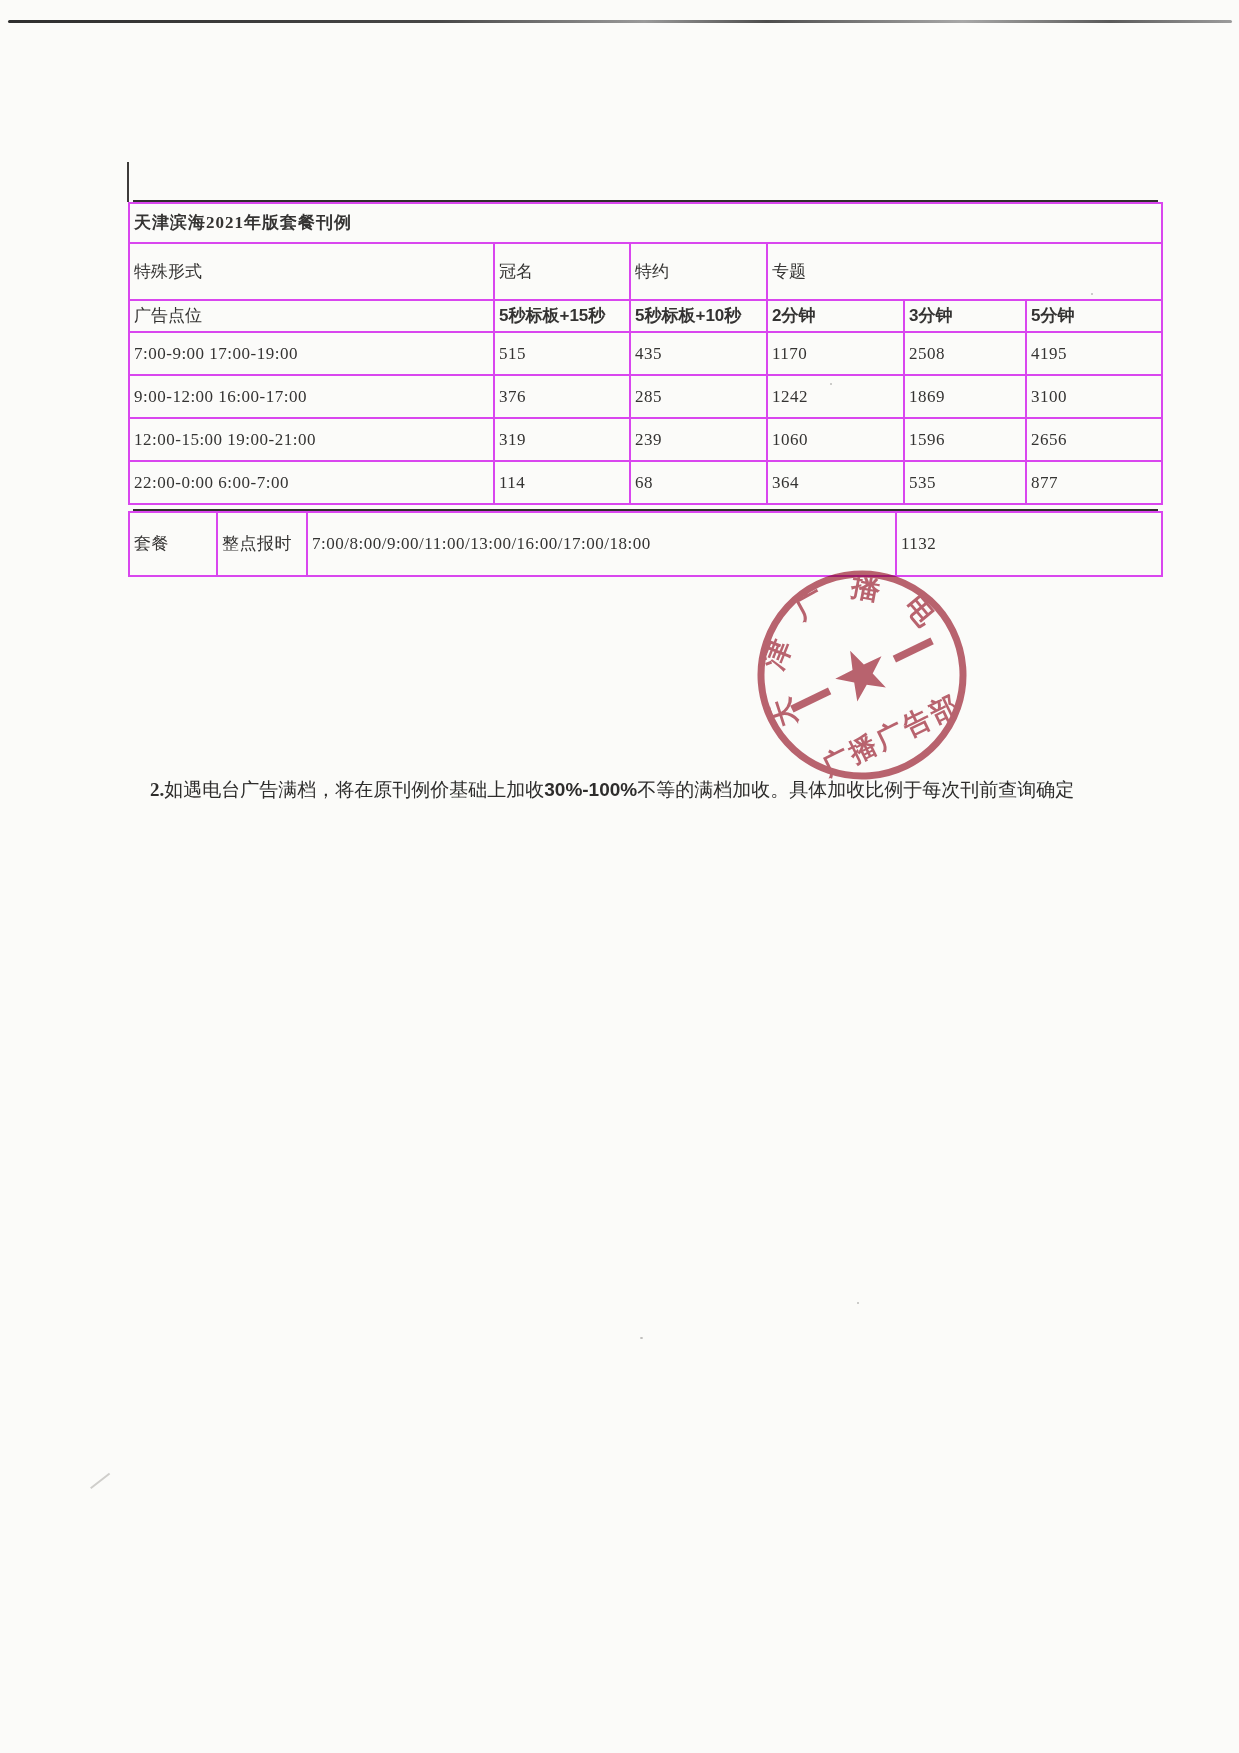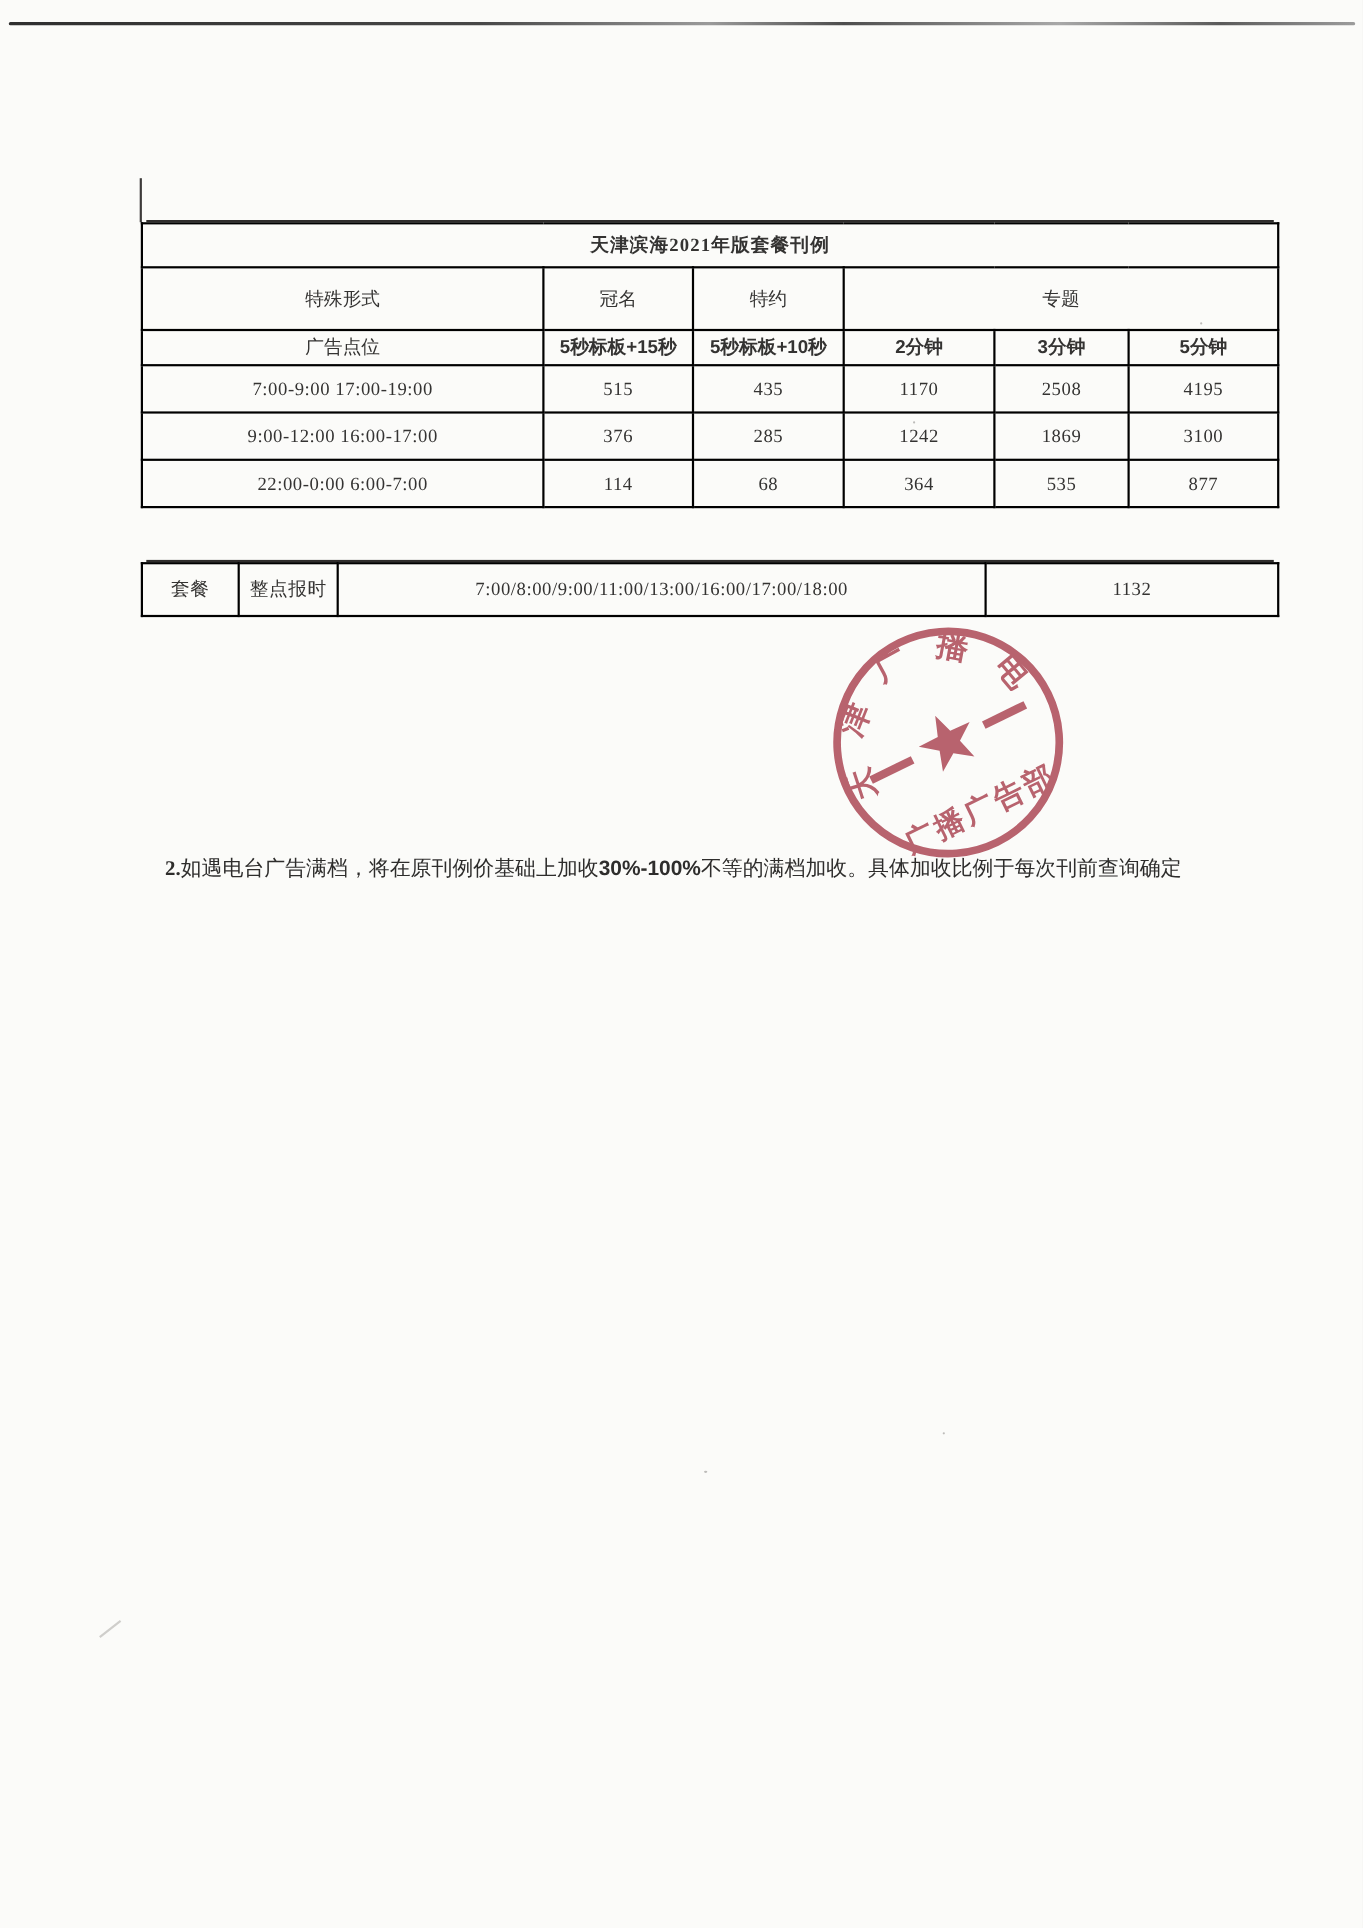--- a/index.html
+++ b/index.html
@@ -27,22 +27,22 @@
   }
   .speck{position:absolute;background:#bdbcba;border-radius:50%;}
   .scratch{position:absolute;width:24px;height:1.5px;background:#cfcecb;transform:rotate(-38deg);}
 
   
   table.rate{
     position:absolute;border-collapse:collapse;table-layout:fixed;
     box-shadow:0 -7px 0 -5px #2f2d2c; 
   }
   table.rate td{
-    border:2px solid #000000;
-    text-align:center;vertical-align:middle;
+    border:2px solid #d946ef;
+    vertical-align:middle;
     font-size:17px;line-height:1.15;
     padding:0 4px;overflow:hidden;white-space:nowrap;
   }
   td.doc-title{font-size:21px;font-weight:bold;letter-spacing:1px;}
   td.head{font-size:18px;}
   td.bold-sans{
     font-family:"Liberation Sans","DejaVu Sans",sans-serif;
     font-weight:bold;font-size:16px;
   }
   td.num{font-size:17px;letter-spacing:.5px;}
@@ -114,39 +114,47 @@
     </tr>
     <tr style="height:43px">
       <td class="slots">9:00-12:00 16:00-17:00</td>
       <td class="num">376</td>
       <td class="num">285</td>
       <td class="num">1242</td>
       <td class="num">1869</td>
       <td class="num">3100</td>
     </tr>
     <tr style="height:43px">
+      <td class="slots">12:00-15:00 19:00-21:00</td>
+      <td class="num">319</td>
+      <td class="num">239</td>
+      <td class="num">1060</td>
+      <td class="num">1596</td>
+      <td class="num">2656</td>
+    </tr>
+    <tr style="height:43px">
       <td class="slots">22:00-0:00 6:00-7:00</td>
       <td class="num">114</td>
       <td class="num">68</td>
       <td class="num">364</td>
       <td class="num">535</td>
       <td class="num">877</td>
     </tr>
   </tbody>
     </table>
 
   <table class="rate" style="left:128px;top:511px;width:1033px;">
     <colgroup>
       <col style="width:88px">
         <col style="width:90px">
         <col style="width:589px">
         <col style="width:266px">
     </colgroup>
     <tbody>
-    <tr style="height:48px">
+    <tr style="height:64px">
       <td class="slots">套餐</td>
       <td class="slots">整点报时</td>
       <td class="slots">7:00/8:00/9:00/11:00/13:00/16:00/17:00/18:00</td>
       <td class="num">1132</td>
     </tr>
   </tbody>
     </table>
 
   <svg class="stamp" viewBox="-140 -140 280 280">
     <g transform="rotate(-26)" stroke="#b24e5d" fill="#b24e5d">

